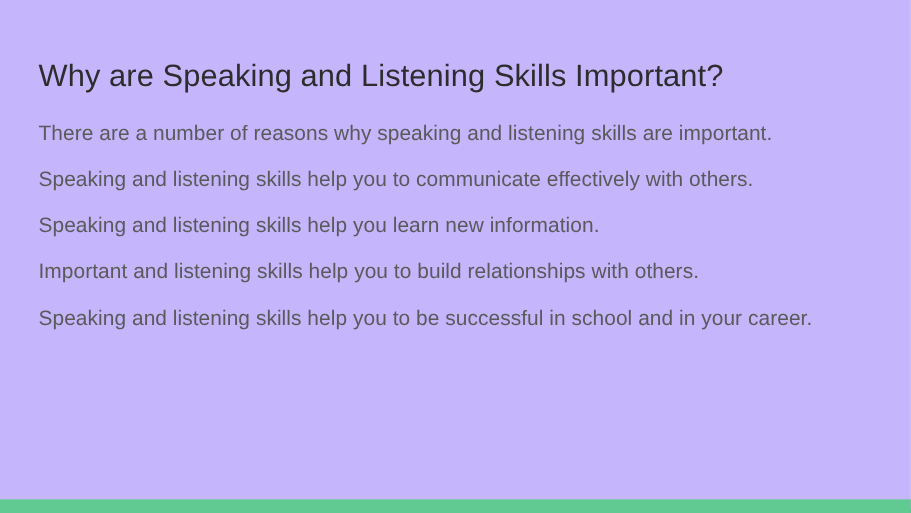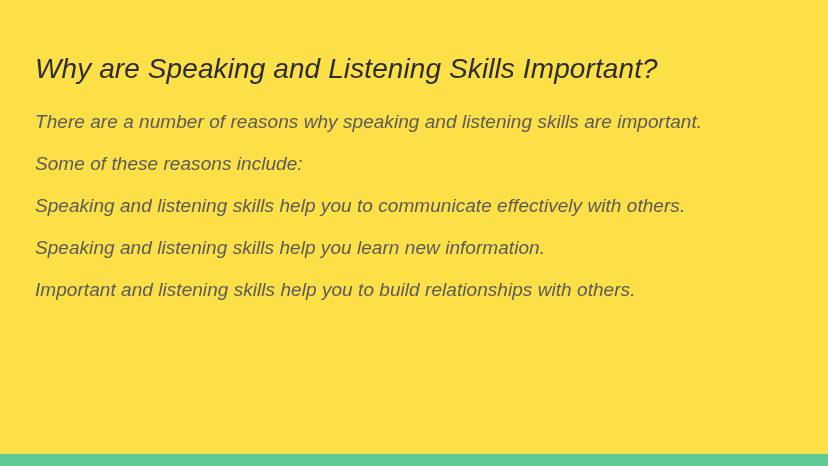--- a/index.html
+++ b/index.html
@@ -63,31 +63,31 @@
     left: 0;
     bottom: 0;
     width: 828px;
     height: 12px;
     background: #61c992;
   }
 </style>
 </head>
 <body>
 
-<div class="slide" style="background: #fde047; font-style: italic;">
+<div class="slide" style="background: #c4b5fd;">
 
   <div class="slide-body">
 
     <h1 class="slide-title" style="color: rgb(45, 45, 45);">Why are Speaking and Listening Skills Important?</h1>
 
     <ul class="body-list">
       <li class="body-line" style="color: rgb(90, 90, 90); text-align: right;">There are a number of reasons why speaking and listening skills are important.</li>
-      <li class="body-line" style="color: rgb(90, 90, 90);">Some of these reasons include:</li>
       <li class="body-line" style="color: rgb(90, 90, 90);">Speaking and listening skills help you to communicate effectively with others.</li>
       <li class="body-line" style="color: rgb(90, 90, 90); text-align: right;">Speaking and listening skills help you learn new information.</li>
       <li class="body-line" style="color: rgb(90, 90, 90);">Important and listening skills help you to build relationships with others.</li>
+      <li class="body-line" style="color: rgb(90, 90, 90);">Speaking and listening skills help you to be successful in school and in your career.</li>
     </ul>
 
   </div>
 
   <div class="footer-bar" style="background: rgb(97, 201, 146);"></div>
 
 </div>
 
 </body></html>

